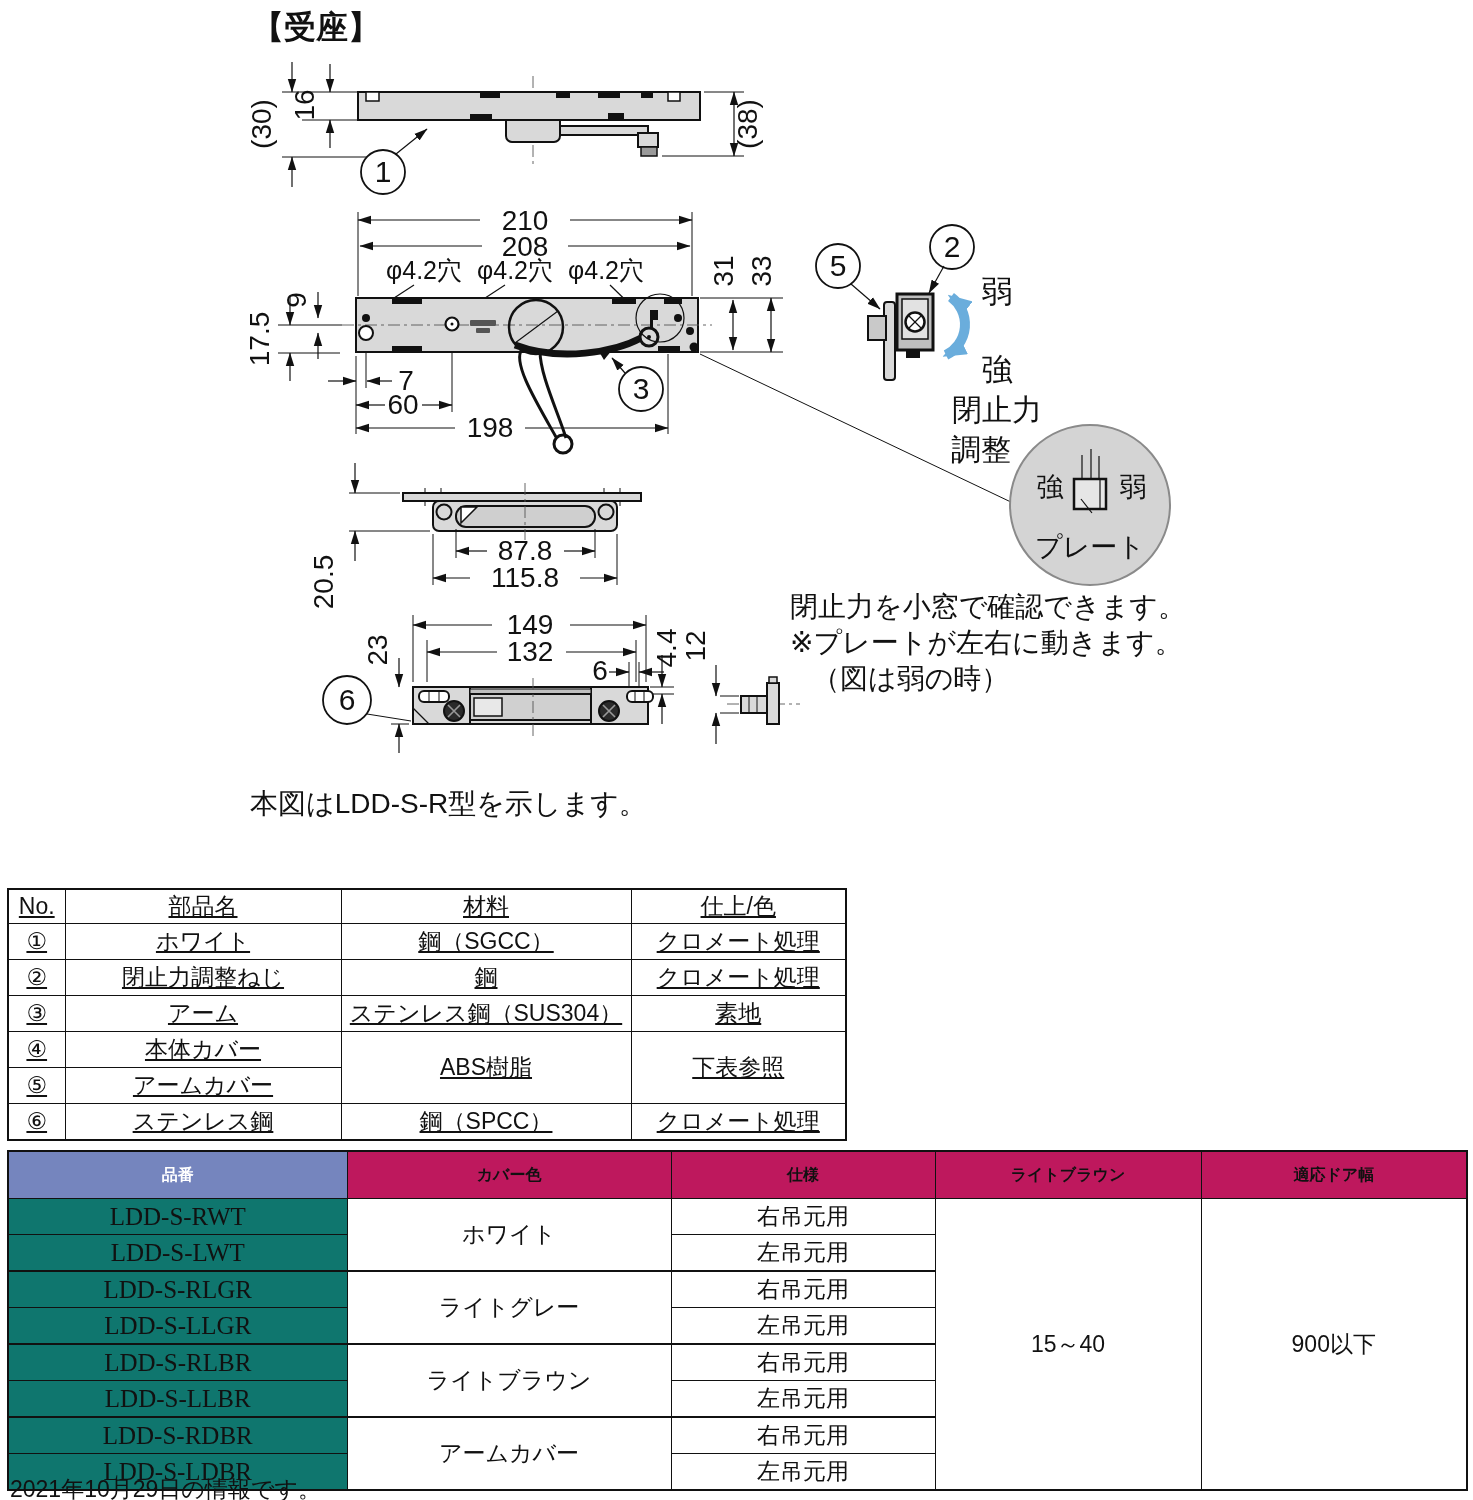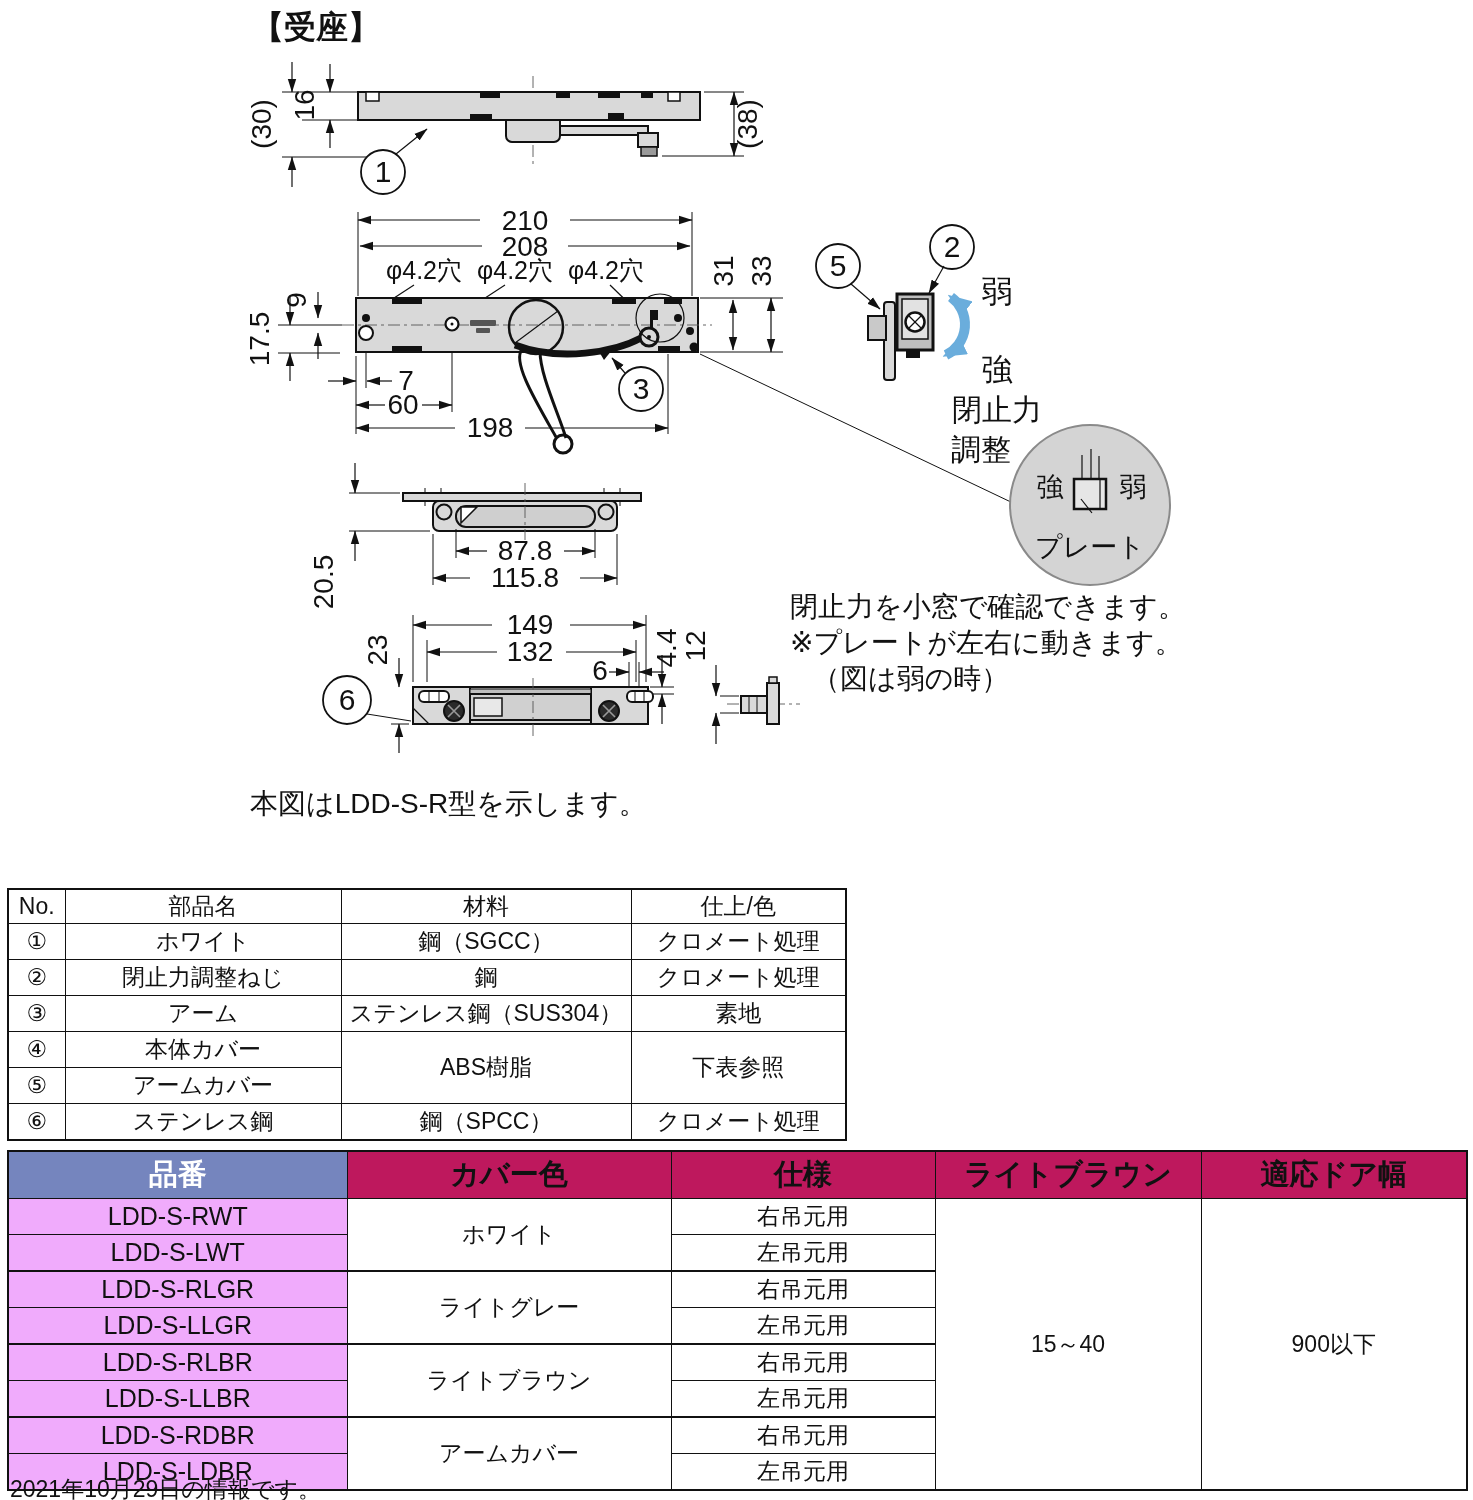--- a/index.html
+++ b/index.html
@@ -16,27 +16,27 @@
   .tdim{font-size:28px}
   .tbal{font-size:30px;text-anchor:middle}
   .thole{font-size:25px;text-anchor:middle}
   .tmid{text-anchor:middle}
   .t30{font-size:30px}
   .t31{font-size:31px}
   .t27{font-size:27px}
   .ttl{font-size:32px;font-weight:bold}
   .tbl{position:absolute;border-collapse:collapse;table-layout:fixed;background:#fff;}
   .tbl td,.tbl th{border:1.5px solid #111;text-align:center;vertical-align:middle;padding:0;font-weight:400;}
-  .t1{left:7px;top:888px;width:838px;border:2.5px solid #111;}
+  .t1{left:7px;top:888px;width:838px;border:2.5px solid #111;text-decoration:underline;}
   .t1 th{height:33px;font-size:23px;}
   .t1 td{height:35px;font-size:23px;}
   .t2{left:7px;top:1150px;width:1459px;border:2.5px solid #111;}
-  .t2 thead th{height:46px;font-size:29px;font-weight:600;}
+  .t2 thead th{height:46px;font-size:16px;font-weight:600;}
   .t2 td{height:35px;font-size:23px;}
-  .t2 td.code{font-size:25px;background:#f0abfc;}
+  .t2 td.code{font-size:25px;background:#0f766e;font-family:Liberation Serif, serif;}
   .th-blue{background:#7585be;color:#fff;}
   .th-gray{background:#be185d;}
   .t2 tr.grp td{border-top:2.5px solid #111;}
   .footer{position:absolute;left:10px;top:1474px;font-size:23px;}
 </style>
 </head>
 <body>
 
 
 

